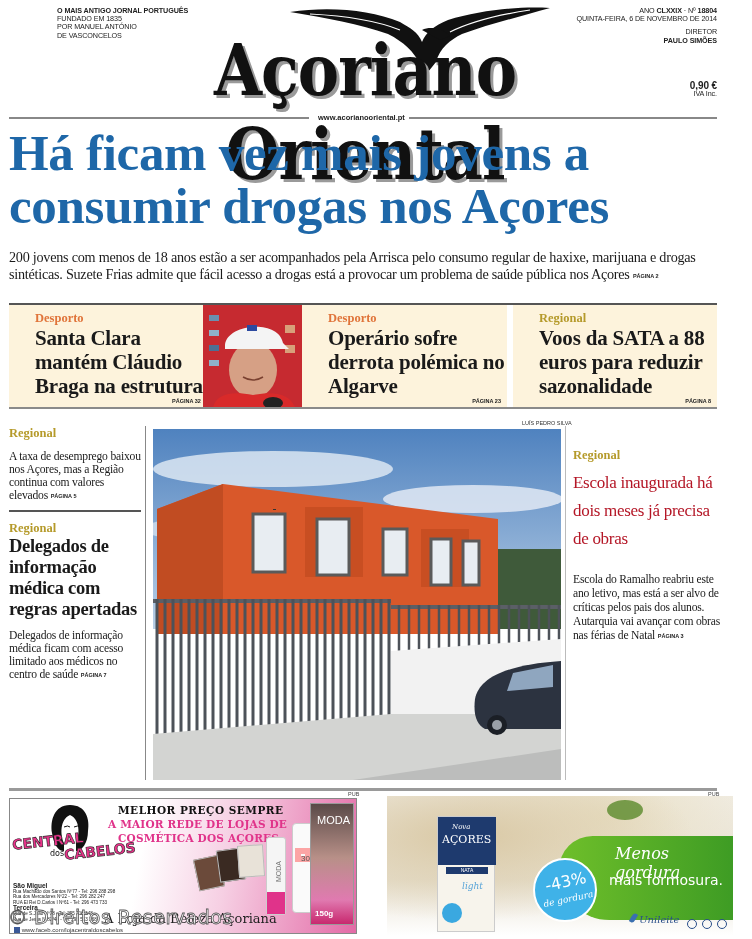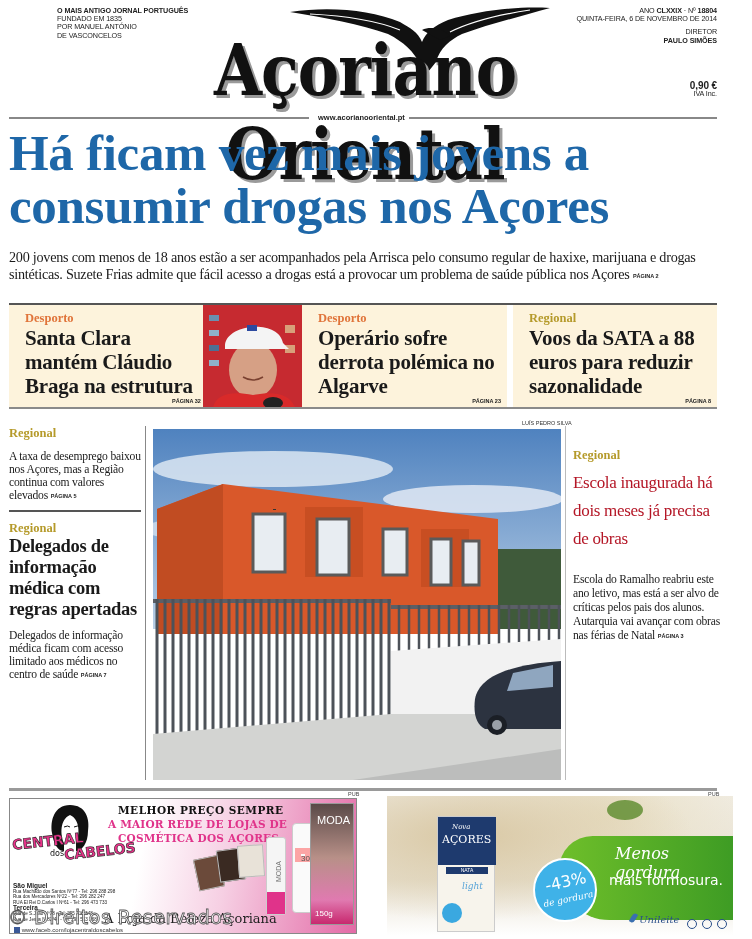--- a/index.html
+++ b/index.html
@@ -26,21 +26,21 @@
   .url-rule .line { position: absolute; top: 1px; height: 2px; background: #888; }
   .url-rule .url { position: absolute; left: 305px; top: -3px; font-family: "Liberation Sans", sans-serif; font-size: 7.5px; font-weight: bold; color: #222; background: #fff; padding: 0 4px; }
 
   
   .headline { left: 9px; top: 127px; width: 720px; font-family: "Liberation Serif", serif; font-weight: bold; font-size: 51px; line-height: 53px; color: #1e67a8; letter-spacing: -0.3px; }
   .lead { left: 9px; top: 249px; width: 720px; font-family: "Liberation Serif", serif; font-size: 14.2px; line-height: 17px; color: #1a1a1a; letter-spacing: -0.25px; }
   .page-ref { font-family: "Liberation Sans", sans-serif; font-weight: bold; font-size: 5.5px; letter-spacing: 0; color: #222; vertical-align: 1px; }
 
   
   .strip { left: 9px; top: 303px; width: 708px; height: 106px; background: #fdf3dc; border-top: 2px solid #555; border-bottom: 2px solid #8a8a8a; }
-  .teaser { position: absolute; top: 0; height: 102px; padding: 6px 0 0 16px; }
+  .teaser { position: absolute; top: 0; height: 102px; padding: 6px 0 0 26px; }
   .teaser .cat { font-family: "Liberation Serif", serif; font-weight: bold; font-size: 12.5px; color: #e0743a; }
   .teaser .cat.reg { color: #b59a2a; }
   .teaser .title { font-family: "Liberation Serif", serif; font-weight: bold; font-size: 21px; line-height: 24px; color: #1a1a1a; letter-spacing: -0.2px; }
   .teaser .pg { position: absolute; bottom: 3px; right: 6px; font-family: "Liberation Sans", sans-serif; font-weight: bold; font-size: 5.5px; color: #222; }
   .teaser-photo { position: absolute; left: 194px; top: 0; width: 99px; height: 102px; background: linear-gradient(180deg, #c8272e 0%, #b71f28 60%, #d43b3b 100%); overflow: hidden; }
   .sep-white { position: absolute; top: 0; width: 6px; height: 102px; background: #fff; }
 
   
   .left-col { left: 9px; top: 426px; width: 132px; }
   .story .cat { font-family: "Liberation Serif", serif; font-weight: bold; font-size: 12.5px; color: #b59a2a; }
@@ -307,21 +307,21 @@
   <div style="position:absolute;left:228px;top:46px;width:26px;height:32px;background:#e8e2d8;border:1px solid #bbb;transform:rotate(-4deg)"></div>
   <div style="position:absolute;left:256px;top:38px;width:20px;height:78px;background:#f5f5f5;border:1px solid #ccc;border-radius:3px">
     <div style="position:absolute;left:1px;top:30px;font-family:'Liberation Sans',sans-serif;font-size:7px;color:#777;transform:rotate(-90deg)">MODA</div>
     <div style="position:absolute;left:0;bottom:0;width:18px;height:22px;background:#e0338a"></div>
   </div>
   <div style="position:absolute;left:282px;top:24px;width:22px;height:90px;background:#fafafa;border:1px solid #ccc;border-radius:4px">
     <div style="position:absolute;left:2px;top:24px;width:16px;height:14px;border:6px solid #fca5a5;font-family:'Liberation Sans',sans-serif;font-size:8px;text-align:center;color:#555">30</div>
   </div>
   <div style="position:absolute;left:300px;top:4px;width:44px;height:122px;background:linear-gradient(180deg,#5a4a48 0%,#b89088 45%,#e07ab0 80%,#c8286e 100%);border:1px solid #999">
     <div style="position:absolute;left:6px;top:10px;font-family:'Liberation Sans',sans-serif;font-size:11px;color:#fff">MODA</div>
-    <div style="position:absolute;left:4px;bottom:6px;font-family:'Liberation Sans',sans-serif;font-weight:normal;font-size:8px;color:#fff">150g</div>
+    <div style="position:absolute;left:4px;bottom:6px;font-family:'Liberation Sans',sans-serif;font-weight:bold;font-size:8px;color:#fff">150g</div>
   </div>
 
   <div style="position:absolute;left:94px;top:112px;font-family:'DejaVu Serif',serif;font-size:13px;color:#222">A Loja da Beleza Açoriana</div>
   <div style="position:absolute;left:4px;top:128px;font-family:'Liberation Sans',sans-serif;font-size:6px;color:#333">
     <span style="display:inline-block;width:6px;height:6px;background:#3b5998;vertical-align:-1px"></span>
     <span>www.faceb.com/lojacentraldoscabelos</span>
   </div>
 </div>
 
 <div class="abs ad2">

